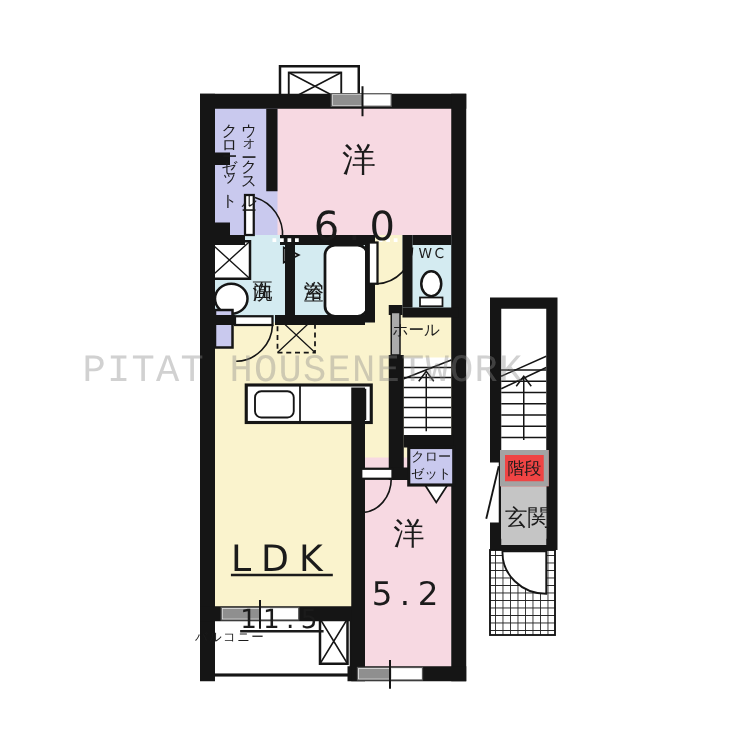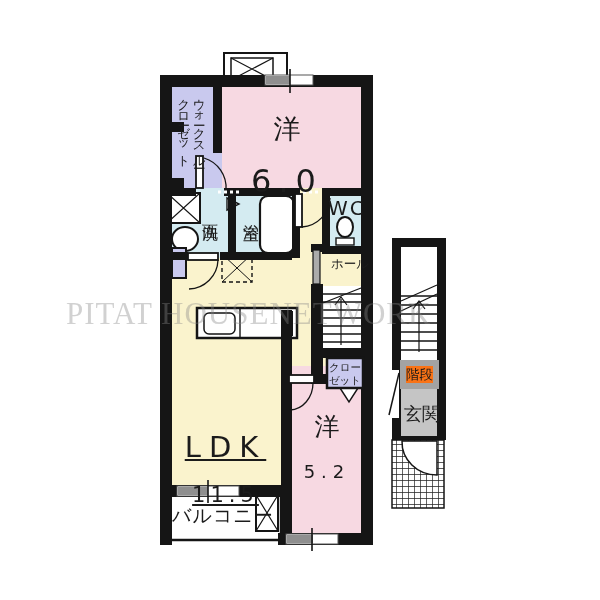--- a/index.html
+++ b/index.html
@@ -5,24 +5,24 @@
   html,body{margin:0;padding:0;}
   #stage{position:relative;width:600px;height:600px;background:#ffffff;overflow:hidden;
          font-family:"DejaVu Sans","Liberation Sans",sans-serif;color:#1a1a1a;}
   #plan-svg{position:absolute;left:0;top:0;}
   .lbl{position:absolute;white-space:pre-line;color:#1b1b1b;}
   .vtext{writing-mode:vertical-rl;text-orientation:upright;line-height:1.25;}
   .center{text-align:center;}
   .room-title{line-height:1.1;}
   #watermark{position:absolute;left:66px;top:280px;width:520px;font-size:31px;
              letter-spacing:1px;color:rgba(135,135,135,0.38);z-index:30;
-             font-family:Liberation Serif, serif;margin-top:16px;}
+             font-family:Liberation Mono, monospace;}
   .lblz{z-index:20;}
   #stairs-label{position:absolute;left:400px;top:360px;width:39px;height:29px;
-                background:#f97316;border:6px solid #a3a3a3;box-sizing:border-box;
+                background:#ef4444;border:4px solid #a3a3a3;box-sizing:border-box;
                 display:flex;align-items:center;justify-content:center;z-index:20;}
 </style>
 </head>
 <body>
 
 <div id="stage">
 
 <svg id="plan-svg" width="600" height="600" viewBox="0 0 600 600">
   <defs>
     <pattern id="porchgrid" patternUnits="userSpaceOnUse" width="6" height="6">
@@ -175,38 +175,38 @@
 
 <div class="lbl lblz center room-title" style="left:232px;top:96px;width:110px;">
   <div style="font-size:27px;">洋</div>
   <div style="font-size:32px;letter-spacing:7px;margin-top:3px;">6.0</div>
 </div>
 
 <div class="lbl lblz vtext" style="left:200px;top:212px;height:48px;font-size:16px;">洗面</div>
 
 <div class="lbl lblz vtext" style="left:241px;top:212px;height:48px;font-size:16px;">浴室</div>
 
-<div class="lbl lblz center" style="left:328px;top:196px;width:36px;font-size:20px;letter-spacing:2px;">WC</div>
-
-<div class="lbl lblz" style="left:331px;top:256px;font-size:12.5px;text-align:center;">ホール</div>
+<div class="lbl lblz center" style="left:328px;top:196px;width:36px;font-size:11px;letter-spacing:2px;">WC</div>
+
+<div class="lbl lblz" style="left:314px;top:256px;font-size:12.5px;text-align:center;">ホール</div>
 
 <div class="lbl lblz center room-title" style="left:163px;top:414px;width:125px;text-decoration:underline;">
   <div style="font-size:29px;letter-spacing:8px;">LDK</div>
   <div style="font-size:21px;letter-spacing:5px;margin-top:3px;">11.5</div>
 </div>
 
-<div class="lbl lblz center" style="left:326px;top:361px;width:38px;font-size:10.5px;line-height:1.25;">クロー
+<div class="lbl lblz center" style="left:326px;top:361px;width:38px;font-size:10.5px;line-height:1.25;font-family:Liberation Mono, monospace;">クロー
 ゼット</div>
 
 <div class="lbl lblz center room-title" style="left:285px;top:395px;width:84px;">
   <div style="font-size:25px;">洋</div>
-  <div style="font-size:18px;letter-spacing:6px;margin-top:4px;">5.2</div>
-</div>
-
-<div class="lbl lblz" style="left:172px;top:503px;font-size:19px;letter-spacing:1px;">バルコニー</div>
+  <div style="font-size:26px;letter-spacing:6px;margin-top:4px;">5.2</div>
+</div>
+
+<div class="lbl lblz" style="left:156px;top:503px;font-size:10px;letter-spacing:1px;">バルコニー</div>
 
 <div id="stairs-label">
   <span style="font-size:13.5px;">階段</span>
 </div>
 
 <div class="lbl lblz" style="left:404px;top:402px;font-size:18px;">玄関</div>
 
 <div id="watermark">PITAT HOUSENETWORK</div>
 
 </div>

